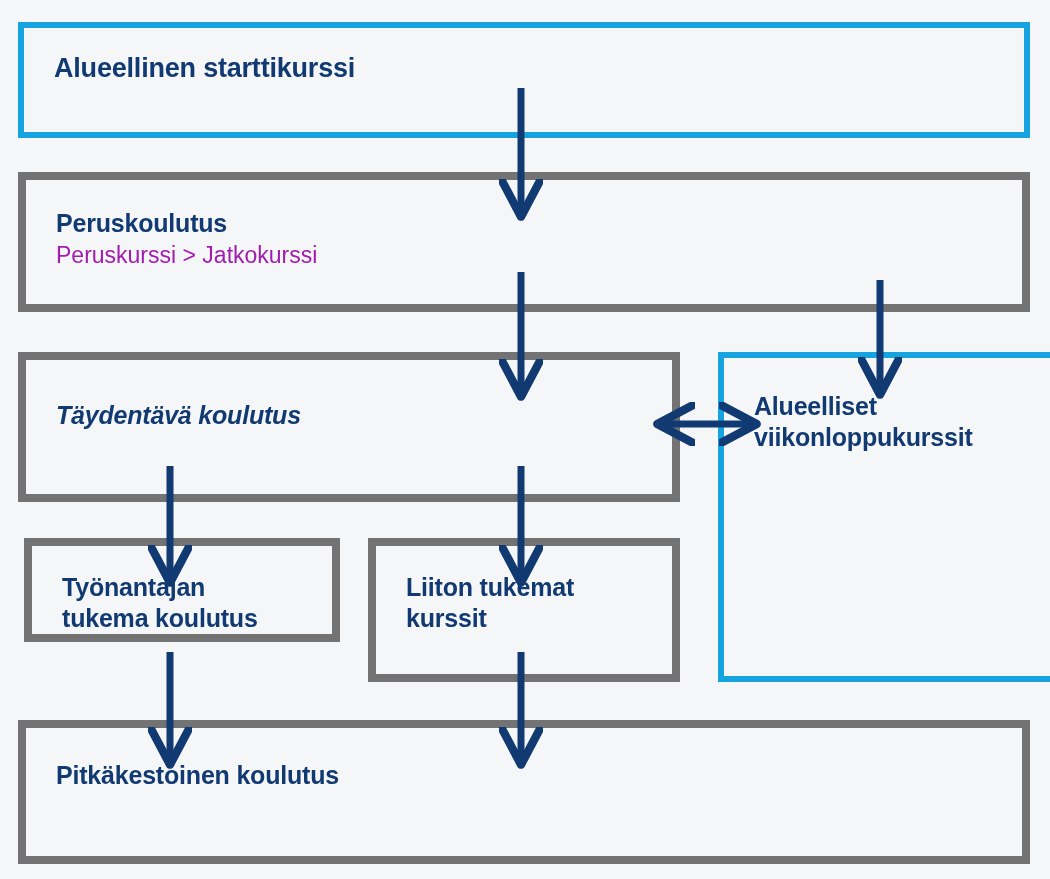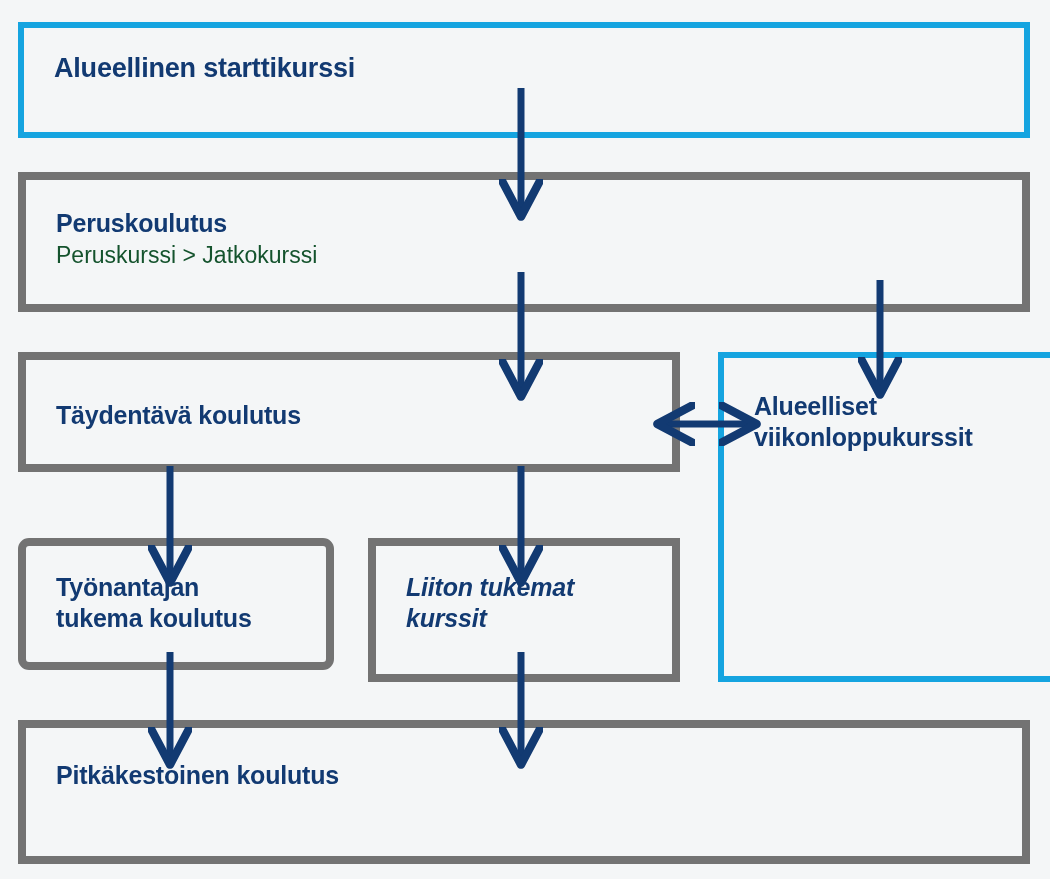--- a/index.html
+++ b/index.html
@@ -35,21 +35,21 @@
   .node-title {
     color: #123a72;
     font-weight: bold;
     font-size: 25px;
     line-height: 1.22;
     letter-spacing: -0.2px;
     margin: 0;
     white-space: pre-line;
   }
   .node-sub {
-    color: #14532d;
+    color: #a21caf;
     font-weight: normal;
     font-size: 23px;
     line-height: 1.3;
     margin: 2px 0 0 0;
   }
   .node-title.big { font-size: 27px; }
 
   
   #arrows {
     position: absolute;
@@ -70,41 +70,41 @@
     </div>
   </div>
 
   <div class="node green" style="left:18px; top:172px; width:1012px; height:140px;">
     <div class="node-inner" style="top:28px;">
       <div class="node-title">Peruskoulutus</div>
       <div class="node-sub">Peruskurssi &gt; Jatkokurssi</div>
     </div>
   </div>
 
-  <div class="node green" style="left:18px; top:352px; width:662px; height:120px;">
+  <div class="node green" style="left:18px; top:352px; width:662px; height:150px;font-style:italic;">
     <div class="node-inner" style="top:40px;">
       <div class="node-title">Täydentävä koulutus</div>
     </div>
   </div>
 
   <div class="node blue" style="left:718px; top:352px; width:365px; height:330px;">
     <div class="node-inner" style="top:33px;">
       <div class="node-title">Alueelliset
 viikonloppukurssit</div>
     </div>
   </div>
 
-  <div class="node green" style="left:18px; top:538px; width:316px; height:132px;border-radius:11px;">
+  <div class="node green" style="left:24px; top:538px; width:316px; height:104px;">
     <div class="node-inner" style="top:26px;">
       <div class="node-title">Työnantajan
 tukema koulutus</div>
     </div>
   </div>
 
-  <div class="node green" style="left:368px; top:538px; width:312px; height:144px;font-style:italic;">
+  <div class="node green" style="left:368px; top:538px; width:312px; height:144px;">
     <div class="node-inner" style="top:26px;">
       <div class="node-title">Liiton tukemat
 kurssit</div>
     </div>
   </div>
 
   <div class="node green" style="left:18px; top:720px; width:1012px; height:144px;text-decoration:underline;">
     <div class="node-inner" style="top:32px;">
       <div class="node-title">Pitkäkestoinen koulutus</div>
     </div>

